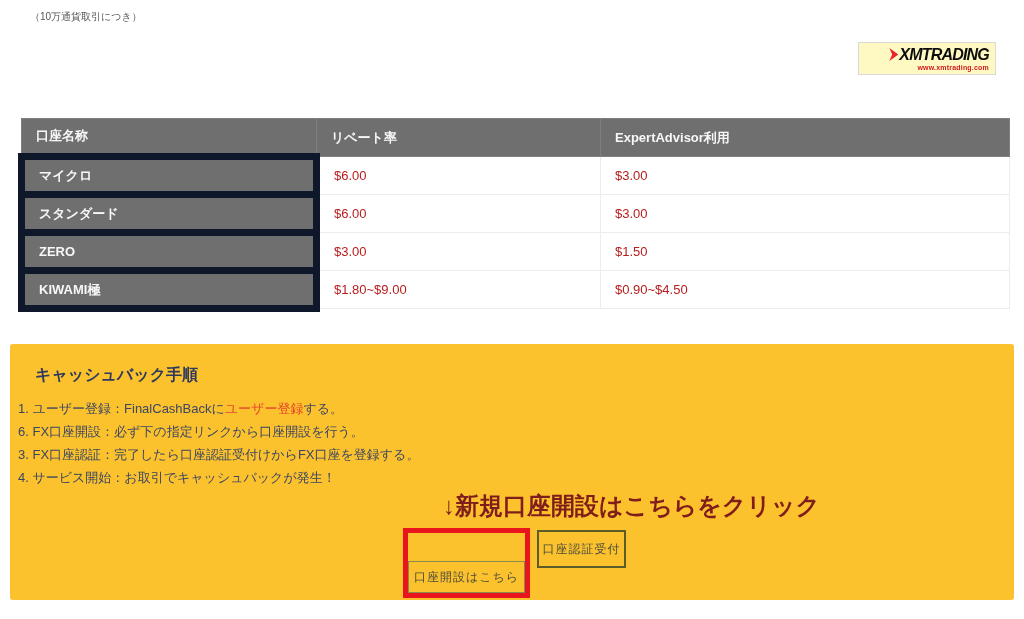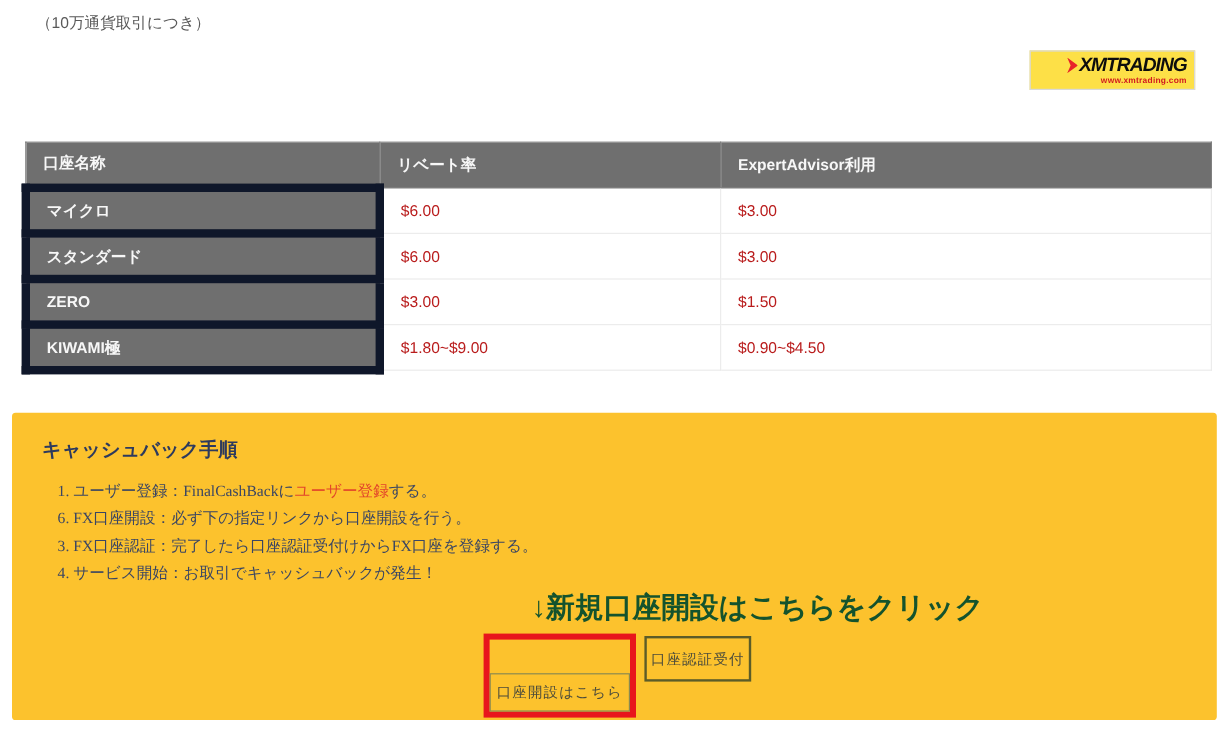--- a/index.html
+++ b/index.html
@@ -1,22 +1,22 @@
 <!DOCTYPE html>
 <html><head>
 <meta charset="utf-8">
 <style>
   * { margin:0; padding:0; box-sizing:border-box; }
   html,body { width:1024px; height:619px; background:#ffffff; overflow:hidden; position:relative;
     font-family:"Liberation Sans","DejaVu Sans",sans-serif; }
 
-  .top-note { position:absolute; left:30px; top:10px; font-size:13px; color:#595959; }
+  .top-note { position:absolute; left:30px; top:10px; font-size:10px; color:#595959; }
 
   
-  .logo { position:absolute; left:858px; top:42px; width:138px; height:33px; background:#fde047;
+  .logo { position:absolute; left:858px; top:42px; width:138px; height:33px; background:#fef9c3;
     border:1px solid #d9d9d9; display:flex; flex-direction:column; justify-content:center;
     align-items:flex-end; padding:2px 6px 2px 4px; }
   .logo-main { display:flex; align-items:center; font-weight:bold; font-style:italic;
     font-size:16px; letter-spacing:-0.8px; color:#0d0d0d; line-height:1; }
   .chev { width:9px; height:13px; background:#e8232a; display:inline-block; margin-right:1px;
     clip-path:polygon(0 0,100% 50%,0 100%,32% 50%); }
   .logo-url { font-size:7px; color:#d11a21; font-weight:bold; margin-top:1px; letter-spacing:0.2px; }
 
   
   table.rate-table { position:absolute; left:18px; top:118px; width:988px; border-collapse:collapse;
@@ -24,23 +24,23 @@
   .rate-table col.c1 { width:295px; } .rate-table col.c2 { width:284px; } .rate-table col.c3 { width:409px; }
   .rate-table th, .rate-table td { height:38px; padding:0 14px; text-align:left; vertical-align:middle; }
   .rate-table th { background:#6f6f6f; color:#f7f7f7; font-weight:600; border:1px solid #7f7f7f; }
   .rate-table td.cell-name { background:#6f6f6f; color:#f7f7f7; font-weight:600; border:7px solid #0f172a; }
   .rate-table td.cell-val { background:#ffffff; color:#b91c1c; border:1px solid #ececec; }
 
   
   .cashback { position:absolute; left:10px; top:344px; width:1004px; height:256px;
     background:#fcc22d; border-radius:3px;padding-left:12px; }
   .cb-title { position:absolute; left:25px; top:21px; font-size:16px; font-weight:bold; color:#2d3a5e; }
-  .cb-steps { position:absolute; left:38px; top:53px; font-size:13px; color:#3b4663; line-height:23px; list-style:none;font-family:Liberation Serif, serif; }
+  .cb-steps { position:absolute; left:8px; top:53px; font-size:13px; color:#3b4663; line-height:23px; list-style:none; }
   .cb-link { color:#e2442b; text-decoration:none; cursor:pointer; }
-  .cb-cta { position:absolute; left:433px; top:146px; font-size:24px; font-weight:bold; color:#14532d; white-space:nowrap; }
+  .cb-cta { position:absolute; left:433px; top:146px; font-size:24px; font-weight:bold; color:#7f1d1d; white-space:nowrap; }
   .cb-buttons { position:absolute; left:393px; top:184px; display:flex; align-items:flex-start; gap:7px; }
   .hl-red { border:5px solid #e8151c; }
   button.btn { background:transparent; font-family:inherit; font-size:12px; color:#4c4c3c;
     cursor:pointer; letter-spacing:1px; }
   .btn-open { width:117px; height:32px; border:1px solid #8a8a50;margin-top:28px; }
   .btn-verify { width:89px; height:38px; border:2px solid #5c5c28; margin-top:2px; }
 </style>
 </head>
 <body>
 

